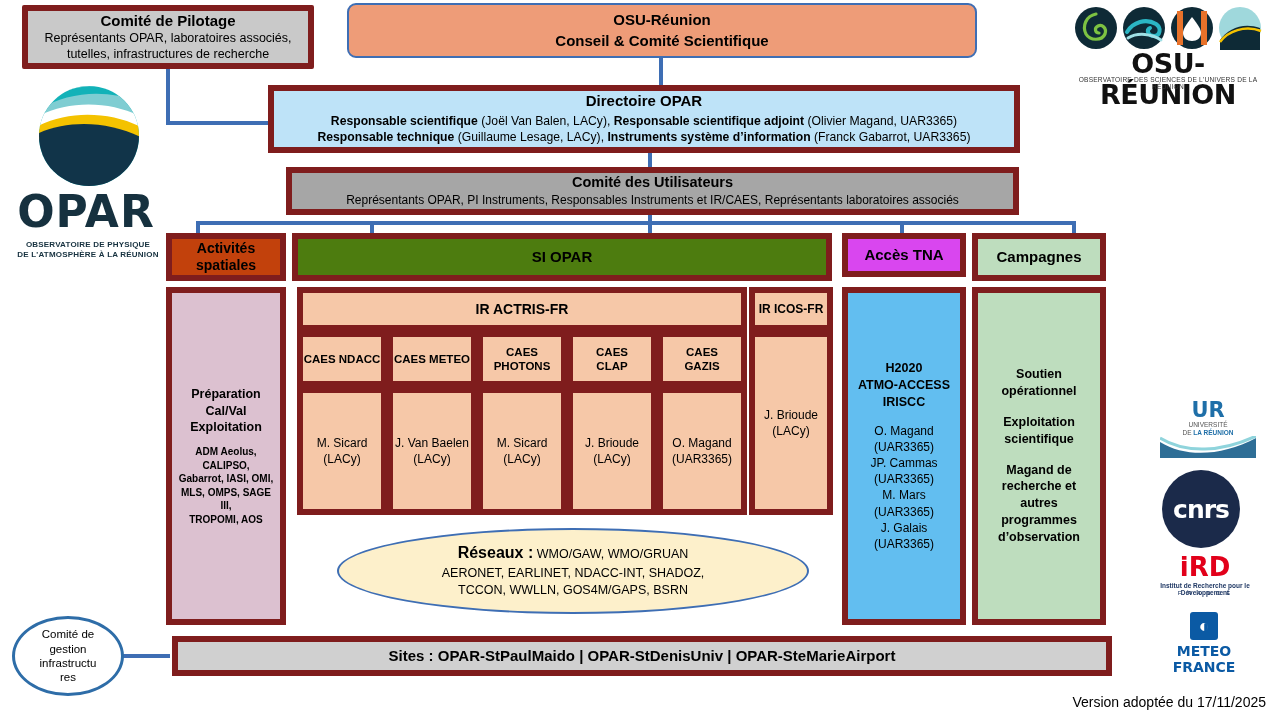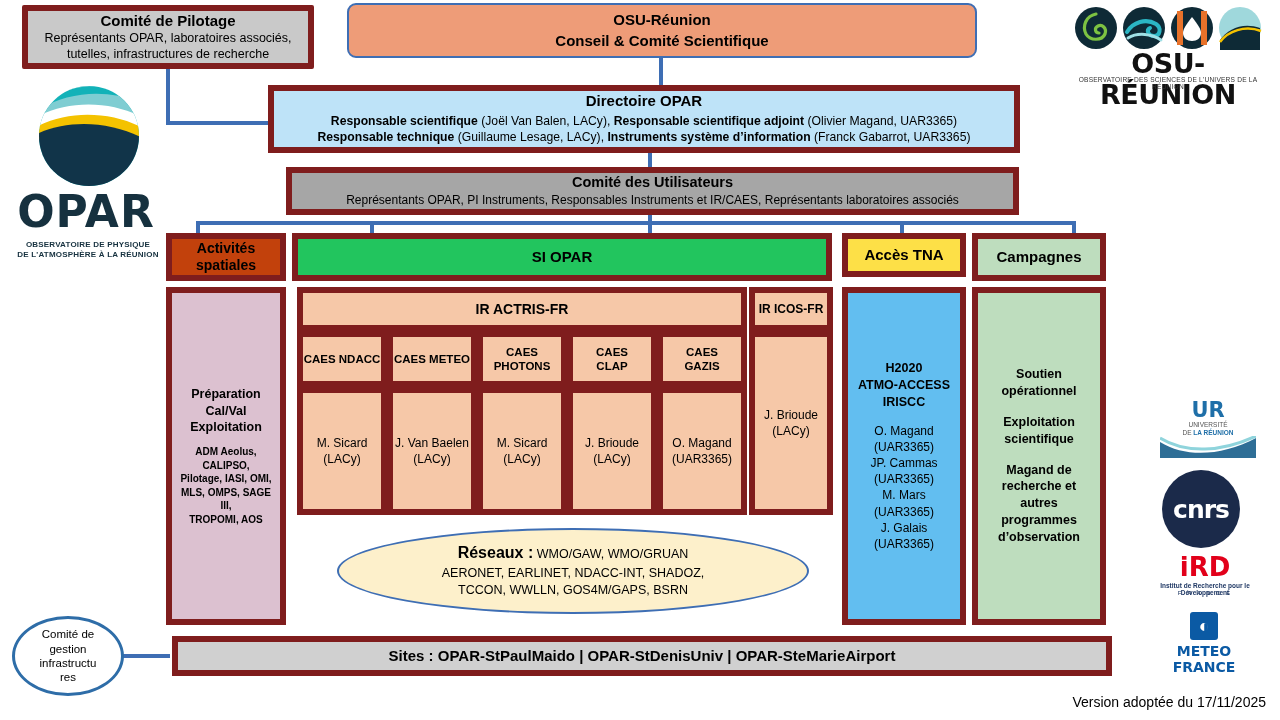--- a/index.html
+++ b/index.html
@@ -36,22 +36,22 @@
 
   
   #utilisateurs{left:286px;top:167px;width:733px;height:48px;background:#A6A6A6;}
   #utilisateurs .t1{font-weight:bold;font-size:14.5px;margin-bottom:2px;}
   #utilisateurs .t2{font-size:12px;}
 
   
   .colhead{font-weight:bold;font-size:15px;}
   #act-head{left:166px;top:233px;width:120px;height:48px;background:#c2410c;}
   #act-head .colhead{font-size:14px;line-height:1.25;}
-  #si-head{left:292px;top:233px;width:540px;height:48px;background:#22c55e;}
-  #tna-head{left:842px;top:233px;width:124px;height:44px;background:#fde047;}
+  #si-head{left:292px;top:233px;width:540px;height:48px;background:#4d7c0f;}
+  #tna-head{left:842px;top:233px;width:124px;height:44px;background:#d946ef;}
   #camp-head{left:972px;top:233px;width:134px;height:48px;background:#BEDDBE;}
 
   
   #act-body{left:166px;top:287px;width:120px;height:338px;background:#DCC1D0;
             justify-content:center;padding:4px 5px;}
   #act-body .main{font-weight:bold;font-size:12.5px;line-height:1.35;}
   #act-body .sub{font-weight:bold;font-size:10px;line-height:1.35;margin-top:9px;}
 
   
   #ir-actris{left:297px;top:287px;width:450px;height:44px;background:#F6C8A8;}
@@ -207,21 +207,21 @@
   </div>
 
   <div class="box" id="act-body">
     <div class="main">
       <div>Préparation</div>
       <div>Cal/Val</div>
       <div>Exploitation</div>
     </div>
     <div class="sub">
       <div>ADM Aeolus, CALIPSO,</div>
-      <div>Pilotage, IASI, OMI,</div>
+      <div>Gabarrot, IASI, OMI,</div>
       <div>MLS, OMPS, SAGE III,</div>
       <div>TROPOMI, AOS</div>
     </div>
   </div>
 
   <div class="box" id="ir-actris">
     <div class="h">IR ACTRIS-FR</div>
   </div>
   <div class="box" id="ir-icos">
     <div class="h">IR ICOS-FR</div>

